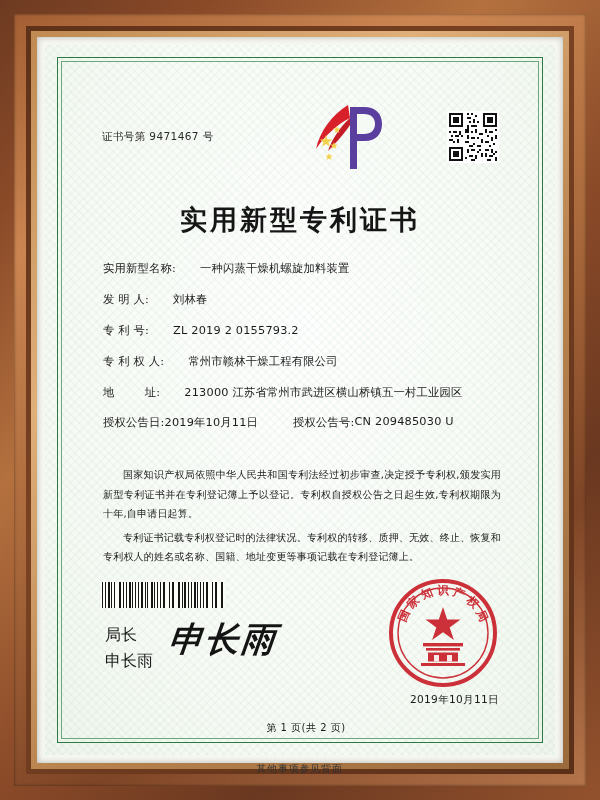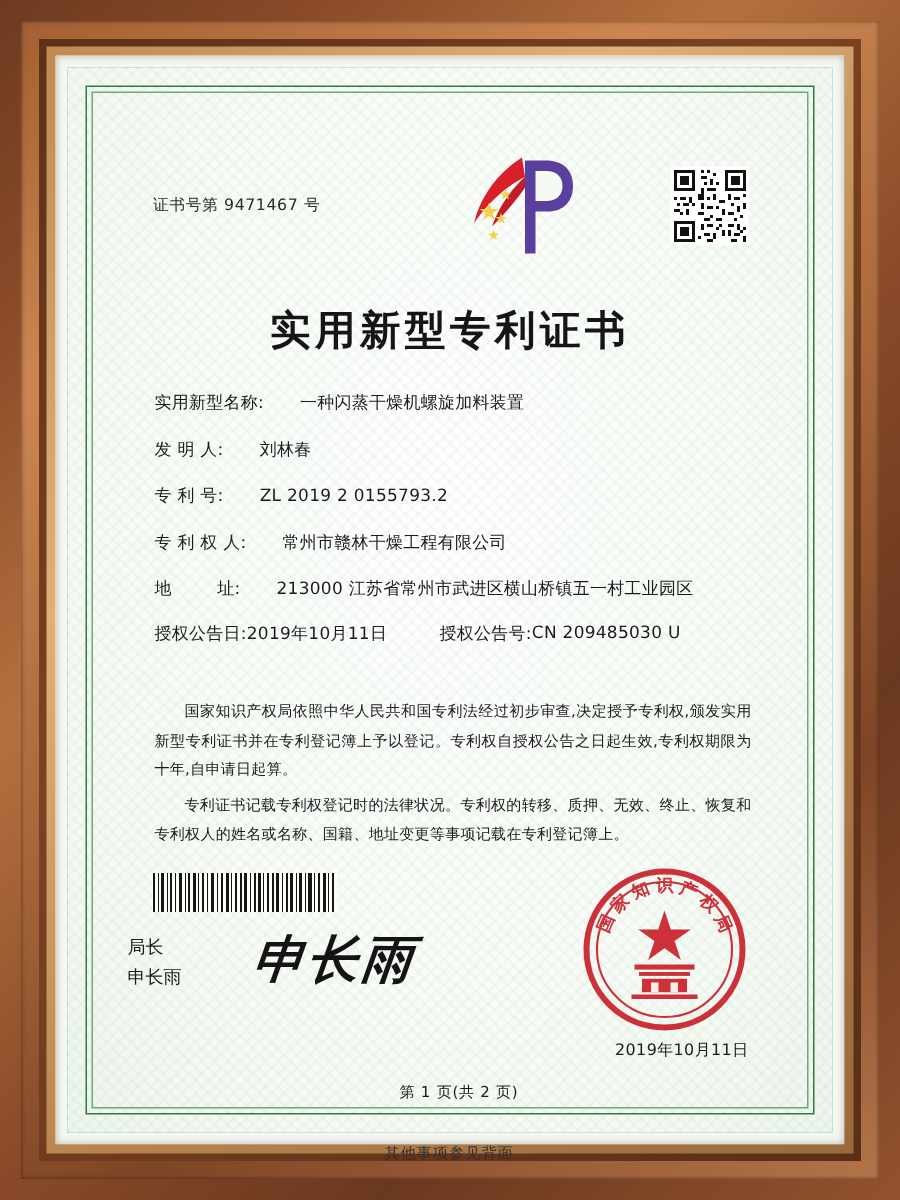--- a/index.html
+++ b/index.html
@@ -44,21 +44,21 @@
     left: 37px; top: 37px; right: 37px; bottom: 37px;
     background: #f7f7f2;
     box-shadow: inset 0 0 6px rgba(0,0,0,0.28);
   }
 
   
   .page {
     position: absolute;
     left: 45px; top: 45px;
     width: 510px; height: 710px;
-    background: #14b8a6;
+    background: #84cc16;
     box-sizing: border-box;
   }
   .page-guilloche {
     position: absolute;
     inset: 0;
     background:
       repeating-linear-gradient(45deg, rgba(120,170,130,0.055) 0 2px, rgba(255,255,255,0) 2px 6px),
       repeating-linear-gradient(-45deg, rgba(120,170,130,0.05) 0 2px, rgba(255,255,255,0) 2px 6px),
       radial-gradient(ellipse at 50% 40%, #ffffff 0%, #f6faf4 70%, #eef5ec 100%);
   }
@@ -162,22 +162,22 @@
   
   .barcode {
     position: absolute;
     left: 44px; top: 525px;
     width: 124px; height: 26px;
   }
 
   
   .sig-labels {
     position: absolute;
-    left: 28px; top: 565px;
-    font-size: 12px;
+    left: 48px; top: 565px;
+    font-size: 16px;
     line-height: 1.65;
     color: #1b1b1b;
   }
   .sig-script {
     position: absolute;
     left: 112px; top: 560px;
     font-size: 34px;
     font-family: "DejaVu Serif", "Liberation Serif", serif;
     font-style: italic;
     font-weight: bold;

